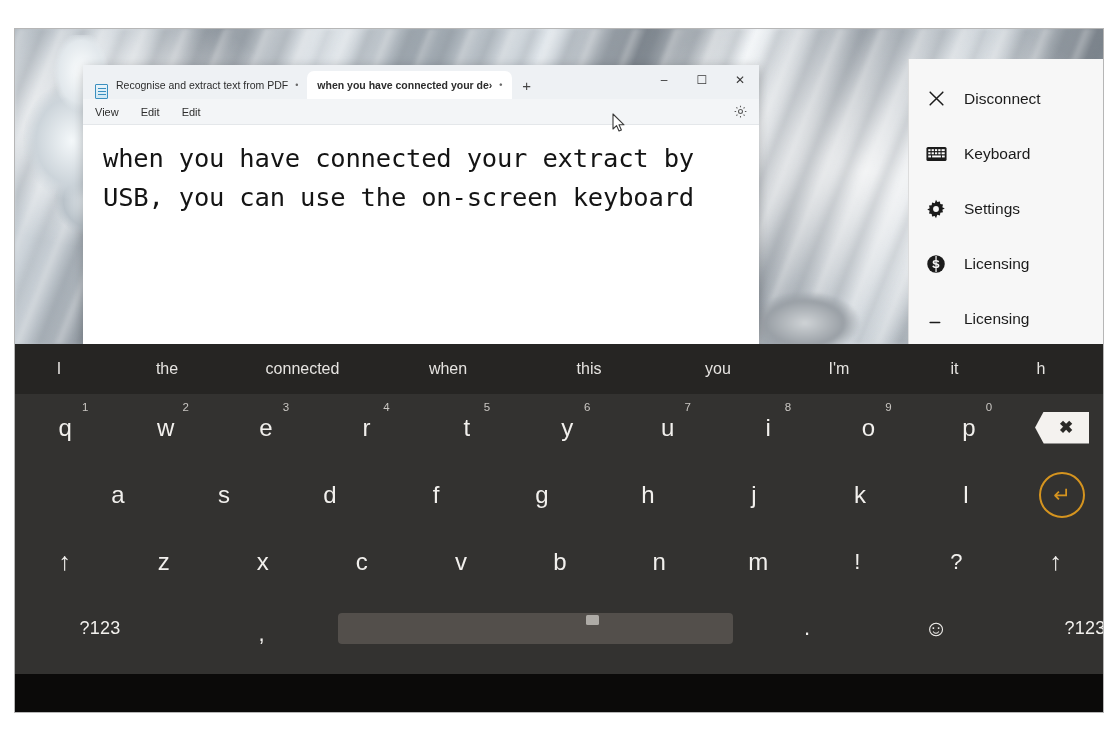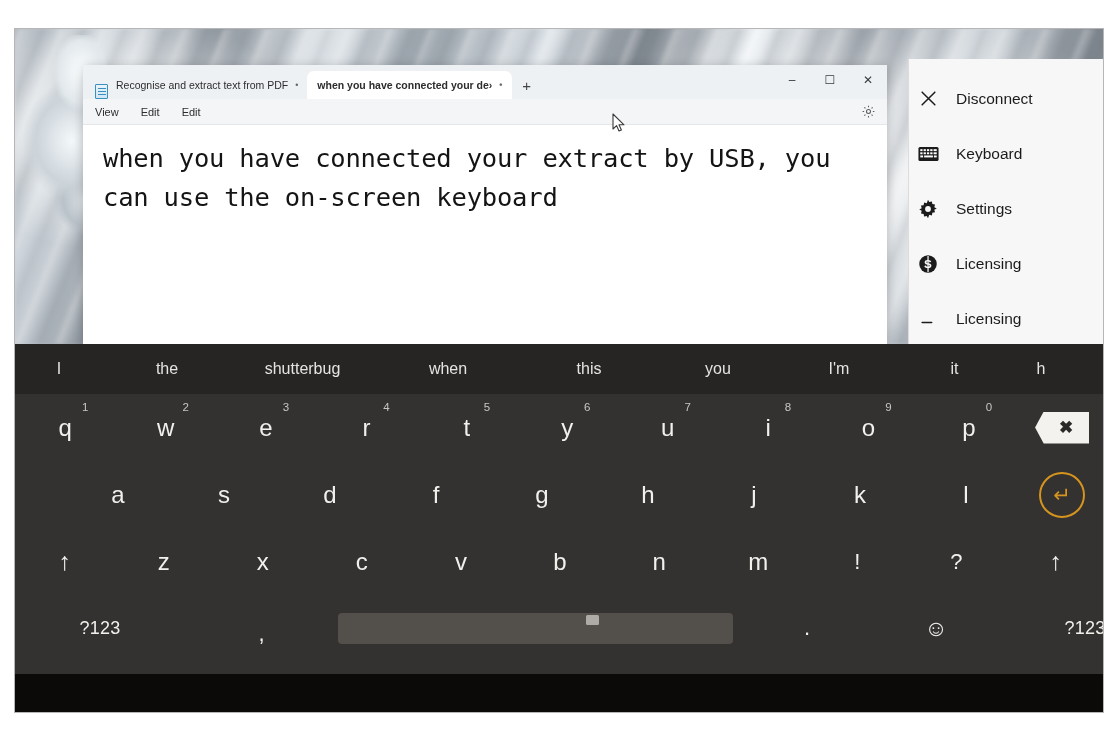--- a/index.html
+++ b/index.html
@@ -56,21 +56,21 @@
     position: absolute;
     left: 742px; top: 252px; width: 120px; height: 70px;
     background: radial-gradient(ellipse 70px 40px at 40% 60%, #cfd3d6 0%, #9aa0a6 55%, rgba(154,160,166,0) 80%);
     filter: blur(1px);
   }
 
   
   #app-window {
     position: absolute;
     left: 68px; top: 36px;
-    width: 804px; height: 279px;
+    width: 676px; height: 279px;
     background: #ffffff;
     box-shadow: 0 2px 10px rgba(0,0,0,0.22);
   }
   #tab-strip {
     position: relative;
     height: 34px;
     background: #eef1f4;
     display: flex; align-items: flex-end;
   }
   .tab {
@@ -164,21 +164,21 @@
     position: absolute;
     left: 893px; top: 30px;
     width: 197px; height: 285px;
     background: #f7f7f7;
     border-left: 1px solid #dcdcdc;
     padding-top: 12px;
   }
   .menu-row {
     height: 55px;
     display: flex; align-items: center;
-    padding-left: 8px;
+    padding-left: 16px;
     gap: 17px;
   }
   .menu-row .glyph {
     width: 22px; height: 22px; flex: 0 0 auto;
     display: flex; align-items: center; justify-content: center;
     color: #1b1b1b;
   }
   .menu-row .label {
     font-size: 15.5px; color: #1b1b1b;
   }
@@ -410,21 +410,21 @@
         <span class="label">Licensing</span>
       </div>
     </div>
   </div>
 
   <div id="keyboard">
 
     <div id="suggestion-bar">
       <div class="suggestion" style="width:88px">I</div>
       <div class="suggestion" style="width:128px">the</div>
-      <div class="suggestion" style="width:143px">shutterbug</div>
+      <div class="suggestion" style="width:143px">connected</div>
       <div class="suggestion" style="width:148px">when</div>
       <div class="suggestion" style="width:134px">this</div>
       <div class="suggestion" style="width:124px">you</div>
       <div class="suggestion" style="width:118px">I'm</div>
       <div class="suggestion" style="width:113px">it</div>
       <div class="suggestion" style="width:60px">h</div>
     </div>
 
     <div id="key-rows">
 

